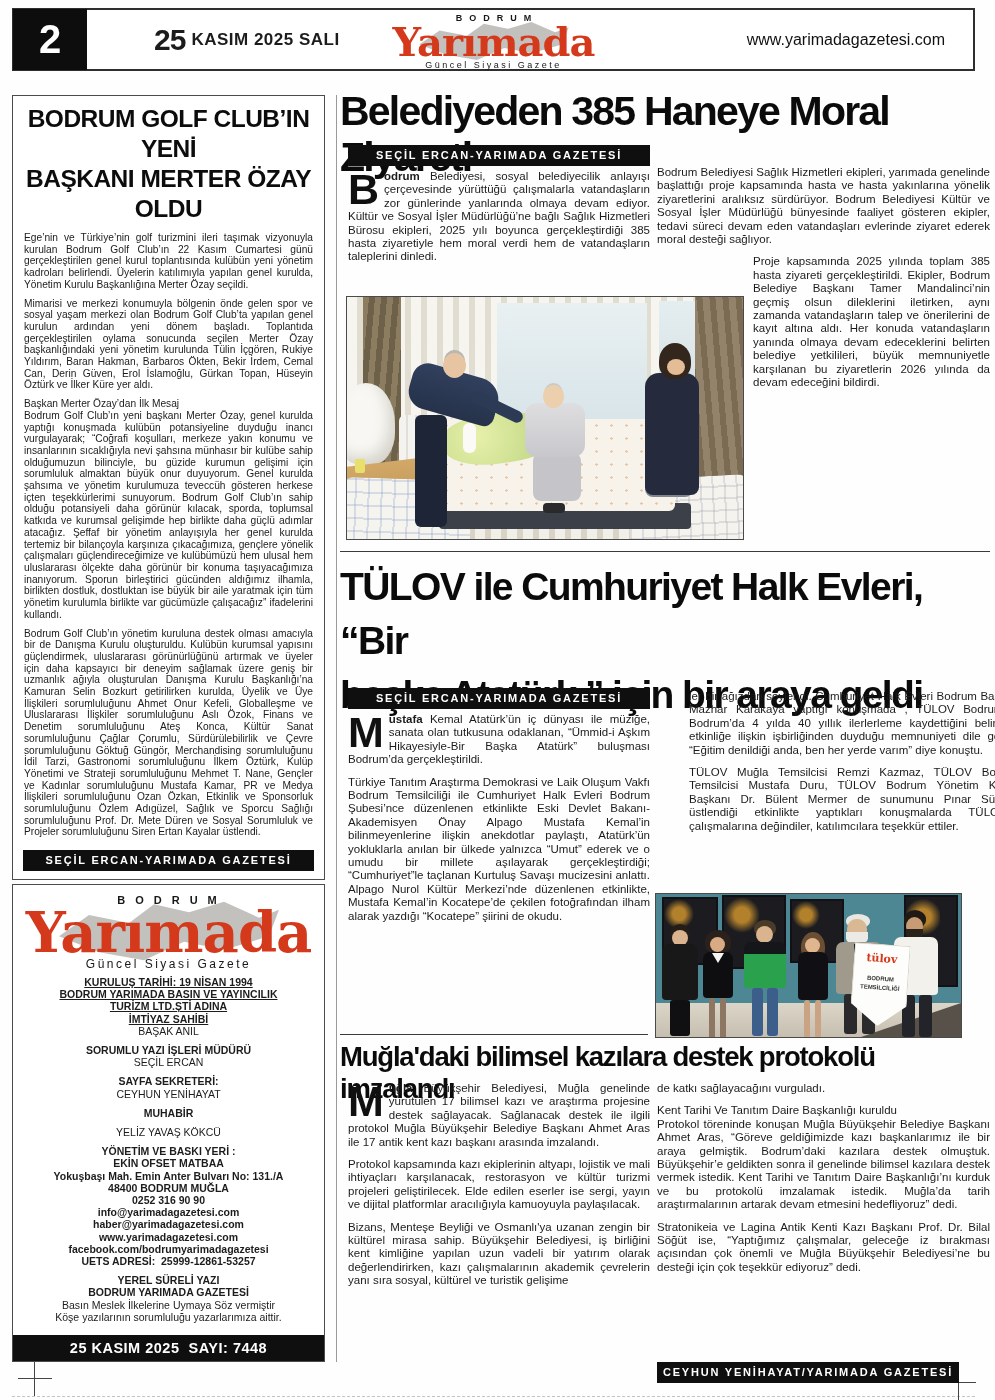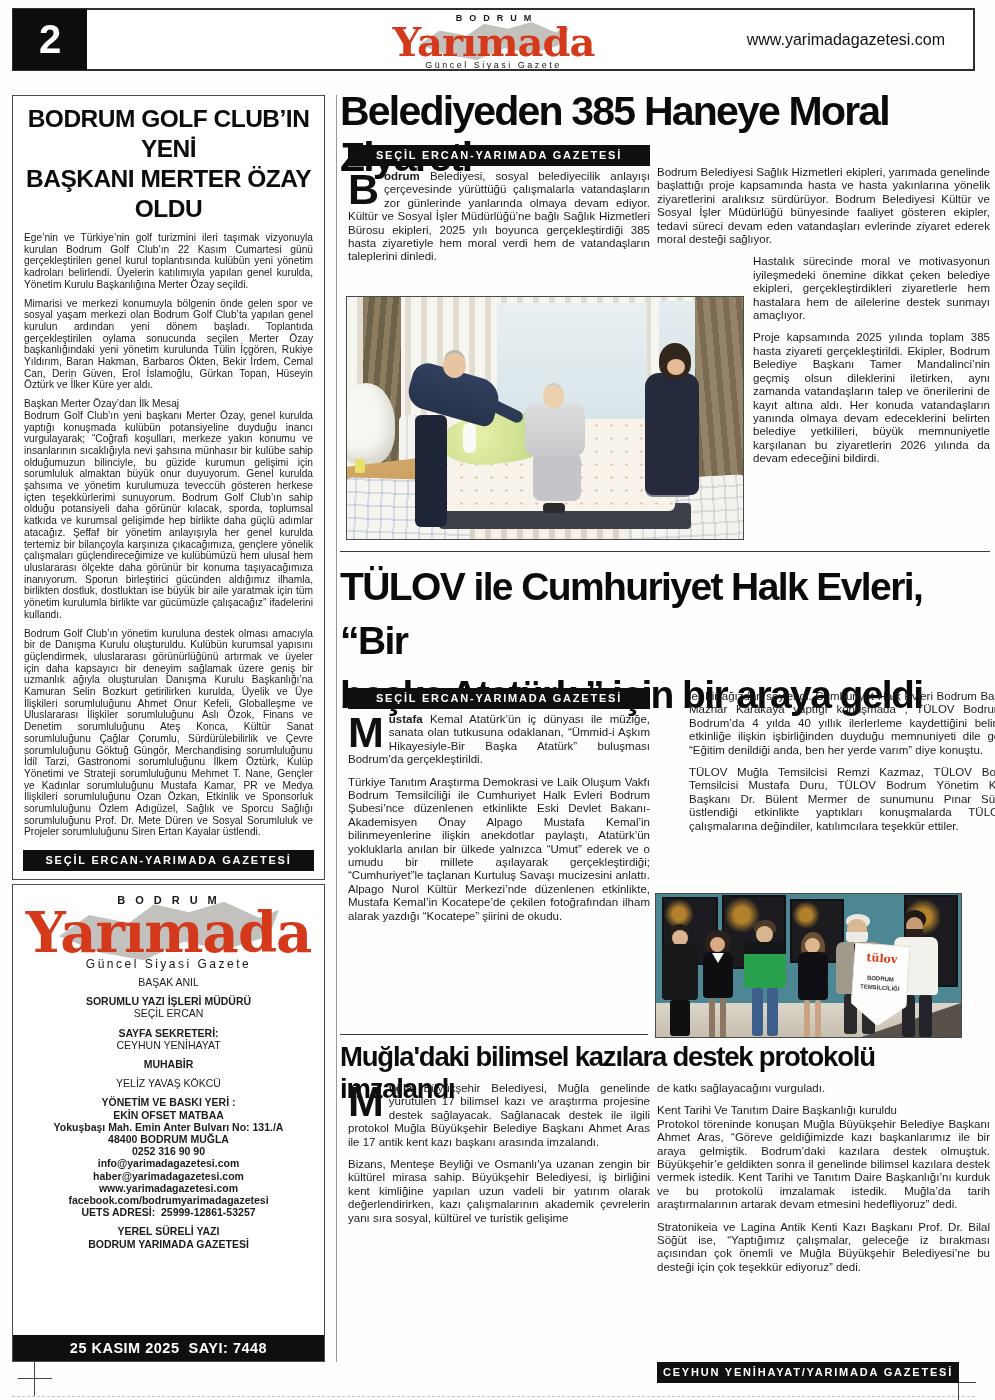--- a/index.html
+++ b/index.html
@@ -171,20 +171,24 @@
 </style>
 </head>
 <body>
 
 <div id="page">
 
   <div class="header abs">
     <div class="pagebox">
       <span>2</span>
     </div>
+    <div class="dateblk">
+      <span class="d-big">25</span>
+      <span class="d-rest">KASIM 2025 SALI</span>
+    </div>
     <div class="logo logo-small">
       <svg class="map" width="170" height="52" viewBox="0 0 100 30" preserveAspectRatio="none">
         <path d="M6 17 L18 9 L34 12 L44 5 L58 8 L72 4 L86 10 L94 7 L90 17 L72 22 L56 19 L40 26 L22 23 Z" fill="#b9b7b3"></path>
       </svg>
       <div class="l-top">BODRUM</div>
       <div class="l-main">Yarımada</div>
       <div class="l-sub">Güncel Siyasi Gazete</div>
     </div>
     <div class="site">www.yarimadagazetesi.com</div>
   </div>
@@ -215,20 +219,26 @@
 
   <div class="mast abs">
     <div class="logo logo-big">
       <svg class="map" width="250" height="80" viewBox="0 0 100 30" preserveAspectRatio="none">
         <path d="M6 17 L18 9 L34 12 L44 5 L58 8 L72 4 L86 10 L94 7 L90 17 L72 22 L56 19 L40 26 L22 23 Z" fill="#b9b7b3"></path>
       </svg>
       <div class="l-top">BODRUM</div>
       <div class="l-main">Yarımada</div>
       <div class="l-sub">Güncel Siyasi Gazete</div>
     </div>
+    <div>
+        <p class="m-u">KURULUŞ TARİHİ: 19 NİSAN 1994</p>
+        <p class="m-u">BODRUM YARIMADA BASIN VE YAYINCILIK</p>
+        <p class="m-u">TURİZM LTD.ŞTİ ADINA</p>
+        <p class="m-u">İMTİYAZ SAHİBİ</p>
+      </div>
     <p>BAŞAK ANIL</p>
     <div class="m-gap"></div>
     <p class="m-b">SORUMLU YAZI İŞLERİ MÜDÜRÜ</p>
     <p>SEÇİL ERCAN</p>
     <div class="m-gap"></div>
     <p class="m-b">SAYFA SEKRETERİ:</p>
     <p>CEYHUN YENİHAYAT</p>
     <div class="m-gap"></div>
     <p class="m-b">MUHABİR</p>
     <div class="m-gap"></div>
@@ -243,20 +253,24 @@
         <p class="m-b">info@yarimadagazetesi.com</p>
         <p class="m-b">haber@yarimadagazetesi.com</p>
         <p class="m-b">www.yarimadagazetesi.com</p>
         <p class="m-b">facebook.com/bodrumyarimadagazetesi</p>
         <p class="m-b">UETS ADRESİ:&nbsp;&nbsp;25999-12861-53257</p>
       </div>
     <div class="m-gap"></div>
     <div>
         <p class="m-b">YEREL SÜRELİ YAZI</p>
         <p class="m-b">BODRUM YARIMADA GAZETESİ</p>
+      </div>
+    <div>
+        <p>Basın Meslek İlkelerine Uymaya Söz vermiştir</p>
+        <p>Köşe yazılarının sorumluluğu yazarlarımıza aittir.</p>
       </div>
     <div class="issuebar">25 KASIM 2025&nbsp;&nbsp;SAYI: 7448</div>
   </div>
 
   <div id="headline1" class="headline abs">Belediyeden 385 Haneye Moral Ziyareti</div>
   <div class="byline abs byline1">SEÇİL ERCAN-YARIMADA GAZETESİ</div>
 
   <div class="art1-left abs">
     <p class="body">
       <span class="dc">B</span><b>odrum</b><span> Belediyesi, sosyal belediyecilik anlayışı çerçevesinde yürüttüğü çalışmalarla vatandaşların zor günlerinde yanlarında olmaya devam ediyor. Kültür ve Sosyal İşler Müdürlüğü’ne bağlı Sağlık Hizmetleri Bürosu ekipleri, 2025 yılı boyunca gerçekleştirdiği 385 hasta ziyaretiyle hem moral verdi hem de vatandaşların taleplerini dinledi.</span>
@@ -292,21 +306,20 @@
     <div class="ph1-wom-body"></div>
     <div class="ph1-wom-hair"></div>
     <div class="ph1-wom-head"></div>
   </div>
 
   <div class="art1-right abs">
     <p class="body">Bodrum Belediyesi Sağlık Hizmetleri ekipleri, yarımada genelinde başlattığı proje kapsamında hasta ve hasta yakınlarına yönelik ziyaretlerini aralıksız sürdürüyor. Bodrum Belediyesi Kültür ve Sosyal İşler Müdürlüğü bünyesinde faaliyet gösteren ekipler, tedavi süreci devam eden vatandaşları evlerinde ziyaret ederek moral desteği sağlıyor.</p>
     <div class="wrapzone">
       <div class="spacer"></div>
       <div>
-          <p class="body">Hastalık sürecinde moral ve motivasyonun iyileşmedeki önemine dikkat çeken belediye ekipleri, gerçekleştirdikleri ziyaretlerle hem hastalara hem de ailelerine destek sunmayı amaçlıyor.</p>
           <p class="body">Proje kapsamında 2025 yılında toplam 385 hasta ziyareti gerçekleştirildi. Ekipler, Bodrum Belediye Başkanı Tamer Mandalinci’nin geçmiş olsun dileklerini iletirken, aynı zamanda vatandaşların talep ve önerilerini de kayıt altına aldı. Her konuda vatandaşların yanında olmaya devam edeceklerini belirten belediye yetkilileri, büyük memnuniyetle karşılanan bu ziyaretlerin 2026 yılında da devam edeceğini bildirdi.</p>
         </div>
     </div>
   </div>
 
   <div id="headline2" class="headline abs">
     <span>TÜLOV ile Cumhuriyet Halk Evleri, “Bir</span><br>
     <span>başka Atatürk ” için bir araya geldi</span>
   </div>
   <div class="byline abs byline2">SEÇİL ERCAN-YARIMADA GAZETESİ</div>
@@ -397,20 +410,21 @@
     </div>
   </div>
 
   <div id="headline3" class="headline abs">Muğla'daki bilimsel kazılara destek protokolü imzalandı</div>
 
   <div class="art3-left abs">
     <p class="body">
       <span class="dc">M</span><b>uğla</b><span> Büyükşehir Belediyesi, Muğla genelinde yürütülen 17 bilimsel kazı ve araştırma projesine destek sağlayacak. Sağlanacak destek ile ilgili protokol Muğla Büyükşehir Belediye Başkanı Ahmet Aras ile 17 antik kent kazı başkanı arasında imzalandı.</span>
     </p>
     <div>
+        <p class="body">Protokol kapsamında kazı ekiplerinin altyapı, lojistik ve mali ihtiyaçları karşılanacak, restorasyon ve kültür turizmi projeleri geliştirilecek. Elde edilen eserler ise sergi, yayın ve dijital platformlar aracılığıyla kamuoyuyla paylaşılacak.</p>
         <p class="body">Bizans, Menteşe Beyliği ve Osmanlı'ya uzanan zengin bir kültürel mirasa sahip. Büyükşehir Belediyesi, iş birliğini kent kimliğine yapılan uzun vadeli bir yatırım olarak değerlendirirken, kazı çalışmalarının akademik çevrelerin yanı sıra sosyal, kültürel ve turistik gelişime</p>
       </div>
   </div>
 
   <div class="art3-right abs">
     <p class="body">de katkı sağlayacağını vurguladı.</p>
     <p class="body m0">Kent Tarihi Ve Tanıtım Daire Başkanlığı kuruldu</p>
     <p class="body">Protokol töreninde konuşan Muğla Büyükşehir Belediye Başkanı Ahmet Aras, “Göreve geldiğimizde kazı başkanlarımız ile bir araya gelmiştik. Bodrum’daki kazılara destek olmuştuk. Büyükşehir’e geldikten sonra il genelinde bilimsel kazılara destek vermek istedik. Kent Tarihi ve Tanıtım Daire Başkanlığı’nı kurduk ve bu protokolü imzalamak istedik. Muğla’da tarih araştırmalarının artarak devam etmesini hedefliyoruz” dedi.</p>
     <p class="body">Stratonikeia ve Lagina Antik Kenti Kazı Başkanı Prof. Dr. Bilal Söğüt ise, “Yaptığımız çalışmalar, geleceğe iz bırakması açısından çok önemli ve Muğla Büyükşehir Belediyesi’ne bu desteği için çok teşekkür ediyoruz” dedi.</p>
   </div>

